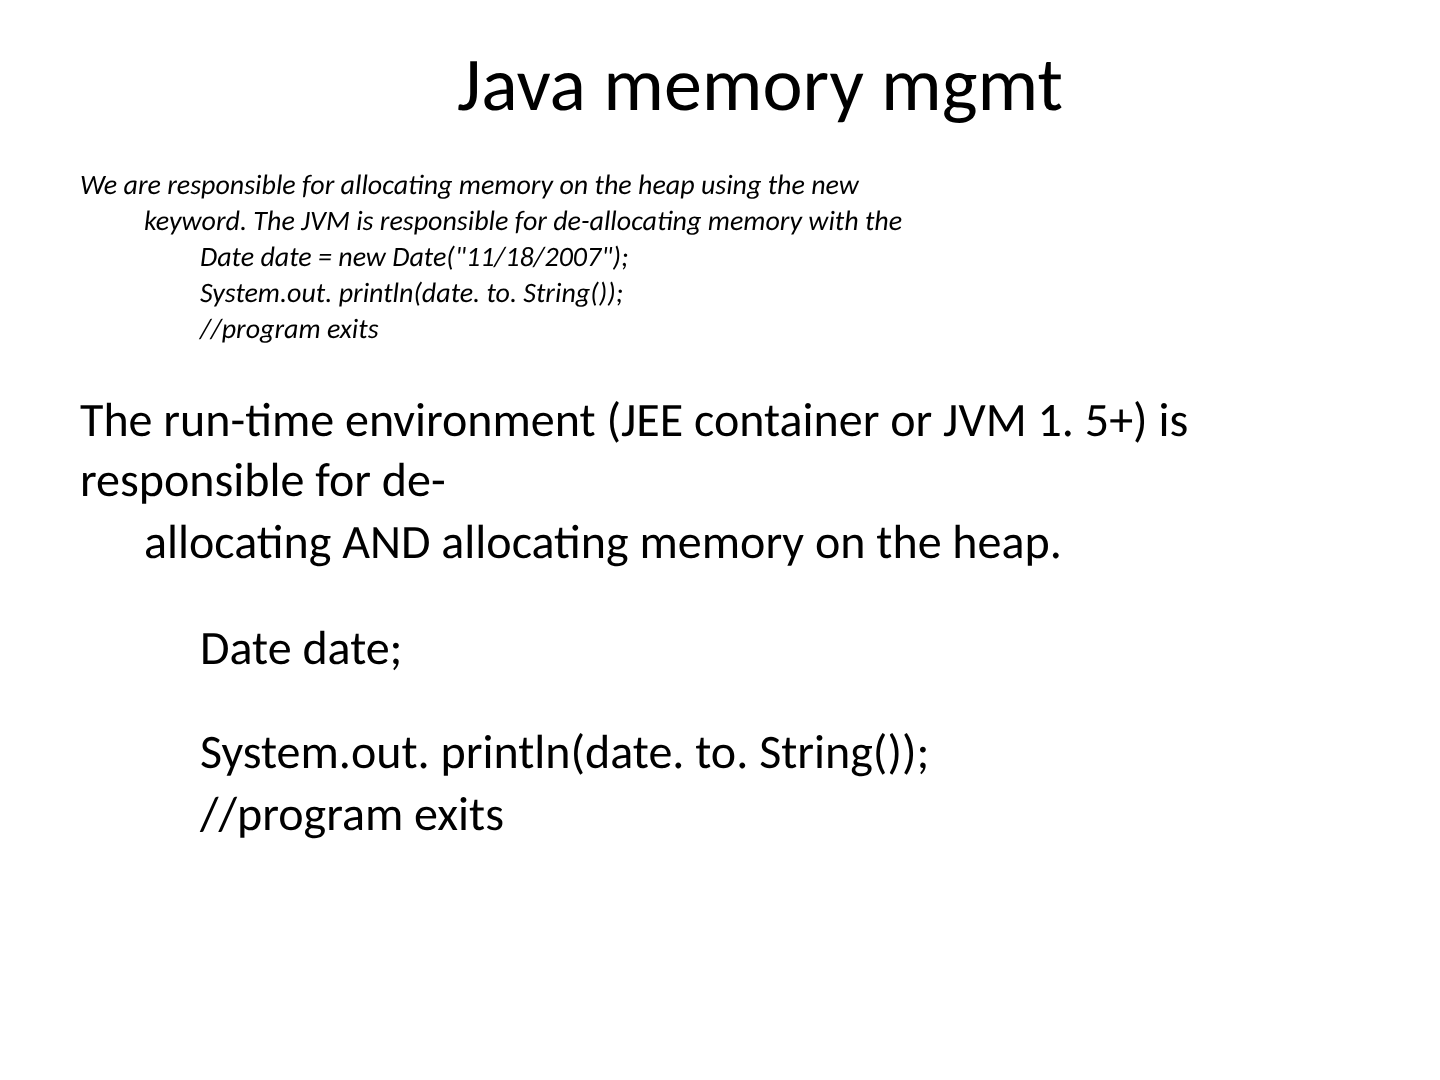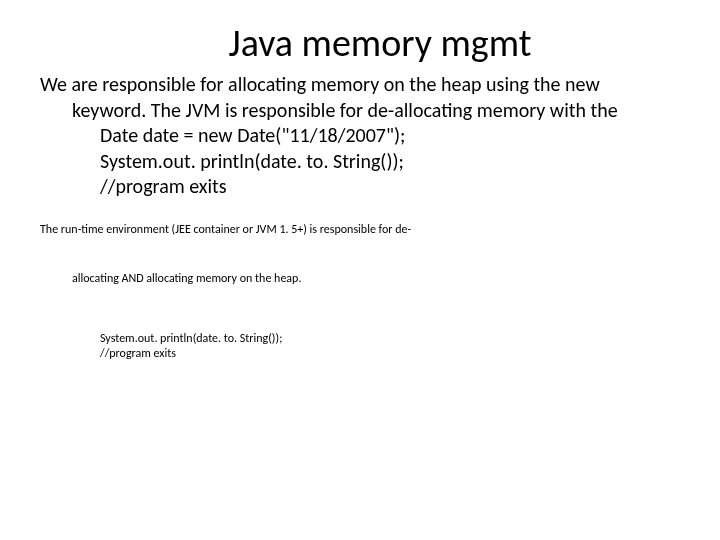--- a/index.html
+++ b/index.html
@@ -9,53 +9,55 @@
     background: #fff;
     font-family: Calibri, "Segoe UI", Arial, sans-serif;
     color: #000;
     padding: 20px 40px 20px 40px;
     overflow: hidden;
   }
   .title {
     font-size: 38px;
     font-weight: 400;
     text-align: center;
-    margin-bottom: 6px;
+    margin-bottom: 18px;
     margin-left: 40px;
   }
   .para1 {
-    font-size: 20px;
+    font-size: 14px;
     line-height: 1.28;
     margin-bottom: 0;
+    font-style: italic;
   }
   .para1-line1 { }
   .para1-indent { padding-left: 32px; }
   .code-indent { padding-left: 60px; }
   .gap { height: 22px; }
   .para2 {
-    font-size: 12px;
+    font-size: 24px;
     line-height: 1.28;
   }
-  .para2-indent { padding-left: 32px; margin-top: 34px; }
+  .para2-indent { padding-left: 32px; }
 </style>
 </head>
 <body>
 
 <div class="title">Java memory mgmt</div>
 
 <div class="para1">
   <div class="para1-line1">We are responsible for allocating memory on the heap using the new</div>
   <div class="para1-indent">keyword. The JVM is responsible for de-allocating memory with the</div>
   <div class="code-indent">Date date = new Date("11/18/2007");</div>
   <div class="code-indent">System.out. println(date. to. String());</div>
   <div class="code-indent">//program exits</div>
 </div>
 
 <div class="gap"></div>
 
 <div class="para2">
   <div>The run-time environment (JEE container or JVM 1. 5+) is responsible for de-</div>
   <div class="para2-indent">allocating AND allocating memory on the heap.</div>
   <div class="gap"></div>
+  <div class="code-indent">Date date;</div>
   <div class="gap"></div>
   <div class="code-indent">System.out. println(date. to. String());</div>
   <div class="code-indent">//program exits</div>
 </div>
 
 </body></html>

